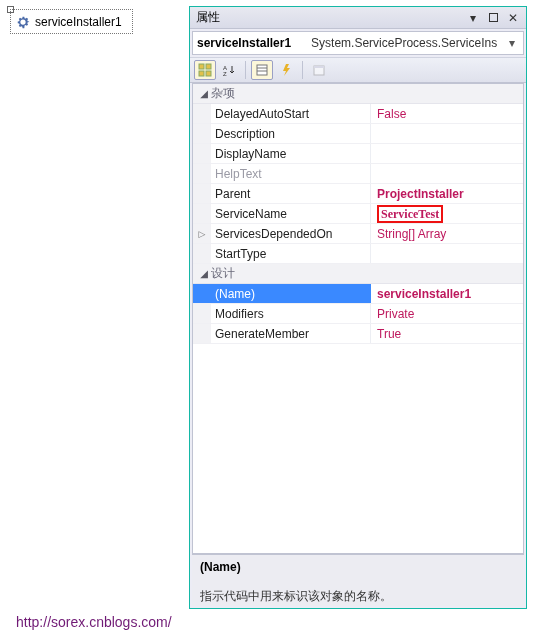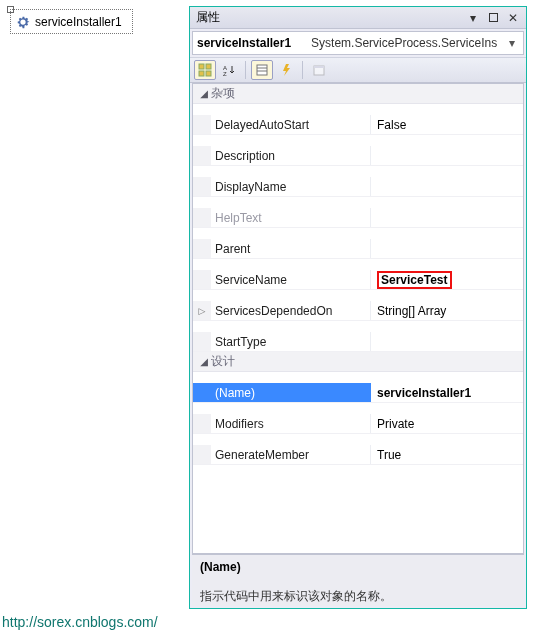--- a/index.html
+++ b/index.html
@@ -99,65 +99,64 @@
     height: 20px;
     background: #f2f2f5;
     color: #6a6a7a;
     padding-left: 4px;
     border-bottom: 1px solid #e5e5ec;
   }
   .cat .tri { width: 14px; text-align:center; color:#595964; font-size:10px; }
   .row {
     display: flex; height: 20px;
     border-bottom: 1px solid #f0f0f4;
-    margin-top: 11px;
   }
   .row .gutter {
     width: 18px; flex: none;
     background: #f2f2f5;
     display:flex; align-items:center; justify-content:center;
     color:#777; font-size:9px;
   }
   .row .name {
     width: 160px; flex:none;
     padding-left: 4px;
     display:flex; align-items:center;
     color:#222;
     border-right: 1px solid #eceef3;
     overflow:hidden; white-space:nowrap;
   }
   .row .val {
     flex:1;
     padding-left: 6px;
     display:flex; align-items:center;
-    color:#000000;
+    color:#be185d;
     overflow:hidden; white-space:nowrap;
   }
   .row.disabled .name { color:#9a9aa5; }
   .row.selected .gutter { background:#3a89ff; }
   .row.selected .name { background:#3a89ff; color:#fff; border-right-color:#3a89ff; }
   .row.selected .val { font-weight:bold; }
   .row.parent .val { font-weight:bold; }
   .highlight-box {
     border: 2px solid #e11; padding: 0 2px;
-    font-weight:bold; line-height:14px;
+    font-weight:bold; line-height:14px;font-family:Liberation Serif, serif;
   }
   .desc-pane {
     height: 52px;
     background: #ececf2;
     border-top: 1px solid #c0c3d2;
     margin: 0 2px 2px 2px;
     padding: 5px 8px;
     font-size: 12px;
   }
   .desc-pane .dtitle { font-weight: bold; }
   .desc-pane .dtext { color:#333; margin-top:14px;font-family:Liberation Serif, serif; }
   .watermark {
-    position:absolute; left:2px; bottom:6px;
-    color:#0f766e; font-size:14px; font-family: Arial, sans-serif;
+    position:absolute; left:16px; bottom:6px;
+    color:#701a75; font-size:14px; font-family: Arial, sans-serif;
   }
 </style>
 </head>
 <body>
 
 <div class="tiny-handle" style="top:6px; left:7px;"></div>
 <div class="designer-item">
   <span class="gear">
     <svg width="14" height="14" viewBox="0 0 16 16">
         <path fill="#4a6aa8" d="M8 5a3 3 0 100 6 3 3 0 000-6zm7 3l-1.6.3a5.6 5.6 0 01-.5 1.2l.9 1.4-1.4 1.4-1.4-.9a5.6 5.6 0 01-1.2.5L9.5 15h-2l-.3-1.6a5.6 5.6 0 01-1.2-.5l-1.4.9L3.2 12.4l.9-1.4a5.6 5.6 0 01-.5-1.2L2 9.5v-2l1.6-.3a5.6 5.6 0 01.5-1.2l-.9-1.4L4.6 3.2l1.4.9a5.6 5.6 0 011.2-.5L7.5 2h2l.3 1.6c.4.1.8.3 1.2.5l1.4-.9 1.4 1.4-.9 1.4c.2.4.4.8.5 1.2L15 7.5v1z"></path>
@@ -243,20 +242,21 @@
       <div class="val"></div>
     </div>
     <div class="row disabled">
       <div class="gutter"></div>
       <div class="name">HelpText</div>
       <div class="val"></div>
     </div>
     <div class="row parent">
       <div class="gutter"></div>
       <div class="name">Parent</div>
+      <div class="val">ProjectInstaller</div>
     </div>
     <div class="row">
       <div class="gutter"></div>
       <div class="name">ServiceName</div>
       <div class="val">
           <span class="highlight-box">ServiceTest</span>
         </div>
     </div>
     <div class="row">
       <div class="gutter">▷</div>

